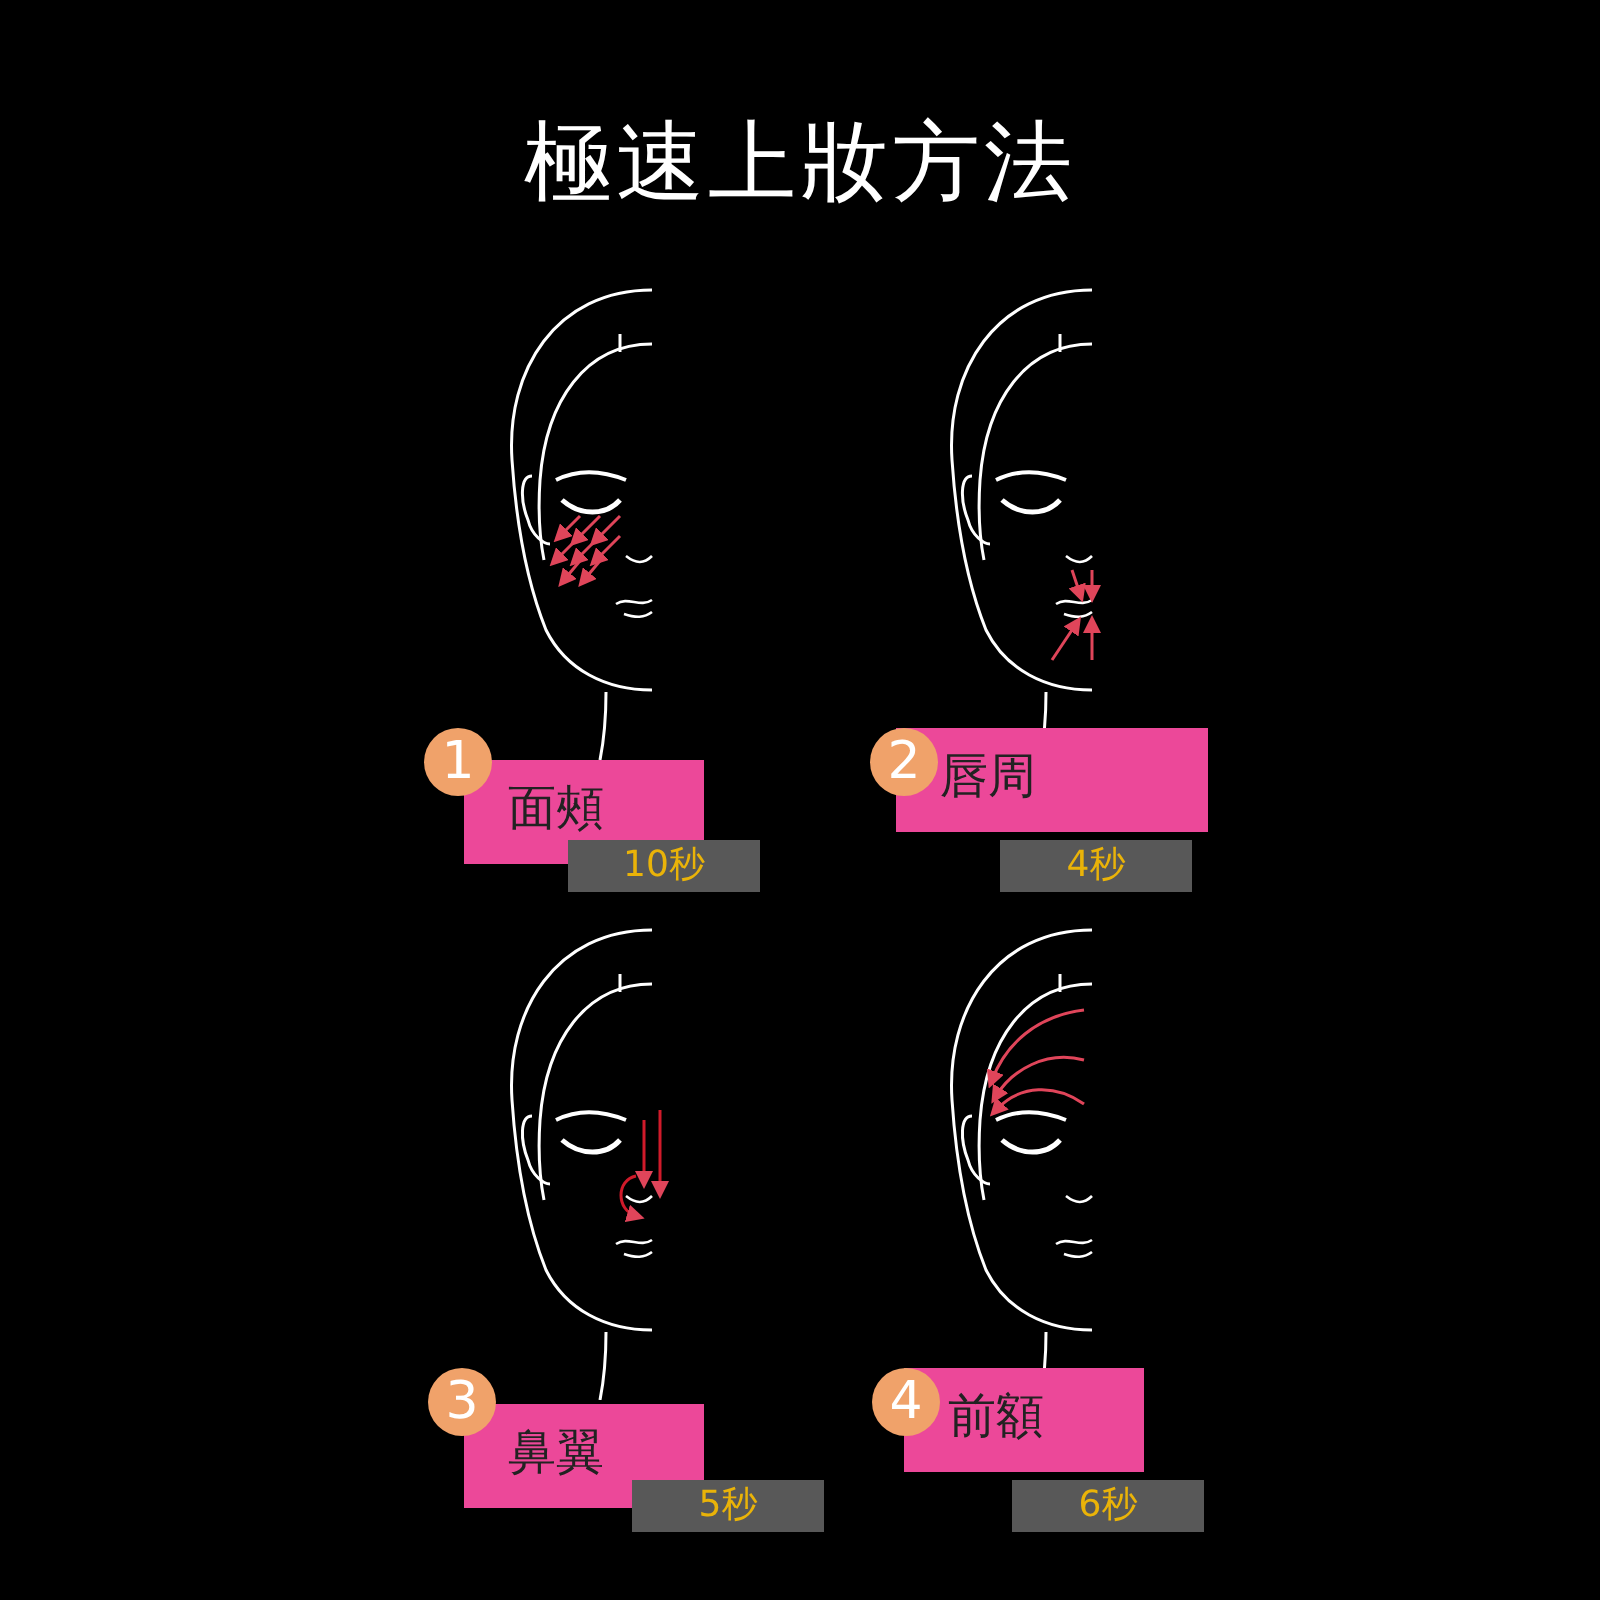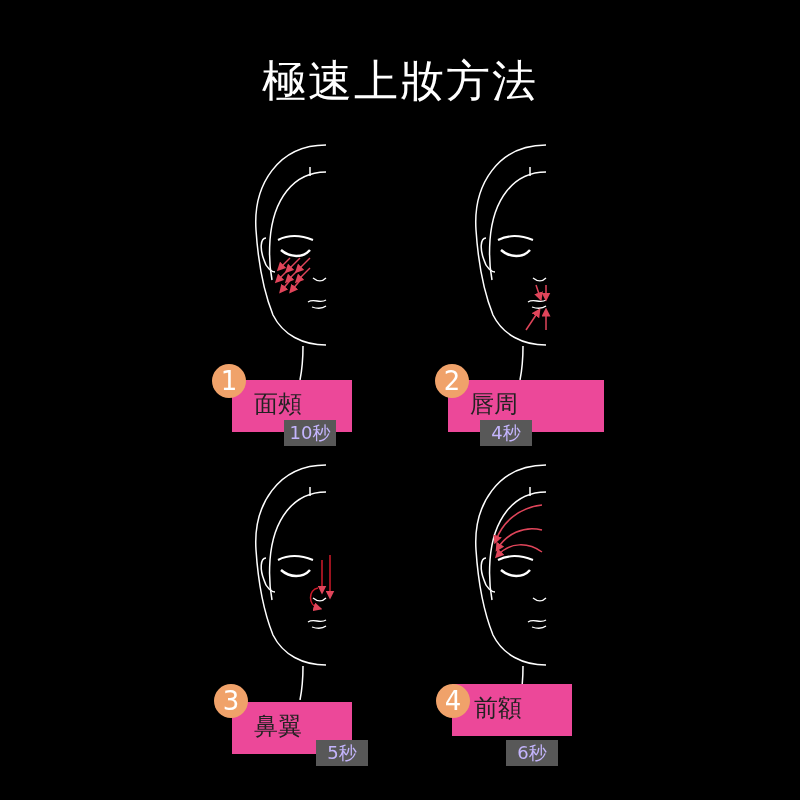--- a/index.html
+++ b/index.html
@@ -3,21 +3,21 @@
 <meta charset="utf-8">
 <style>
   html,body{margin:0;padding:0;background:#000;}
   body{width:800px;height:800px;position:relative;overflow:hidden;font-family:"DejaVu Sans","Liberation Sans",sans-serif;}
   .title{position:absolute;left:0;top:52px;width:800px;text-align:center;color:#fff;font-size:44px;letter-spacing:2px;font-weight:500;}
   .cell{position:absolute;width:220px;height:320px;}
   .face{position:absolute;left:0;top:0;width:220px;height:220px;}
   .label{position:absolute;background:#ec4899;width:120px;height:52px;}
   .label .name{position:absolute;left:22px;top:8px;font-size:24px;color:#222;}
   .badge{position:absolute;width:34px;height:34px;border-radius:50%;background:#f0a26a;color:#fff;font-size:26px;text-align:center;line-height:34px;}
-  .time{position:absolute;background:#585858;color:#c4b5fd;font-size:18px;height:26px;line-height:26px;text-align:center;width:52px;}
+  .time{position:absolute;background:#585858;color:#eab308;font-size:18px;height:26px;line-height:26px;text-align:center;width:96px;}
 </style>
 </head>
 <body>
 
 <div class="title">極速上妝方法</div>
 
 <svg width="0" height="0" style="position:absolute">
   <defs>
     <g id="face">
       <path d="M78,5 C30,5 5,45 8,90 C10,120 15,150 25,175 C35,195 55,205 78,205" fill="none" stroke="#fff" stroke-width="1.5"></path>
@@ -62,25 +62,25 @@
   <svg class="face" viewBox="0 0 100 240" style="left:16px;width:100px;height:240px;">
     <use href="#face"></use>
     <g stroke="#e0455a" stroke-width="1.5" marker-end="url(#ah)">
       <line x1="68" y1="145" x2="72" y2="157"></line>
         <line x1="78" y1="145" x2="78" y2="157"></line>
       <line x1="58" y1="190" x2="70" y2="172"></line>
         <line x1="78" y1="190" x2="78" y2="172"></line>
     </g>
   </svg>
 </div>
-<div class="label" style="left:448px;top:380px;padding-left:36px;">
+<div class="label" style="left:448px;top:364px;padding-left:36px;">
   <span class="name">唇周</span>
 </div>
 <div class="badge" style="left:435px;top:364px;">2</div>
-<div class="time" style="left:480px;top:420px;">4秒</div>
+<div class="time" style="left:500px;top:420px;">4秒</div>
 
 <div class="cell" style="left:232px;top:460px;">
   <svg class="face" viewBox="0 0 100 240" style="left:16px;width:100px;height:240px;">
     <use href="#face"></use>
     <g stroke="#d01a2a" stroke-width="1.5" fill="none" marker-end="url(#ah)">
       <line x1="74" y1="100" x2="74" y2="130"></line>
         <line x1="82" y1="95" x2="82" y2="135"></line>
       <path d="M70,128 C60,130 60,145 70,148"></path>
     </g>
   </svg>

